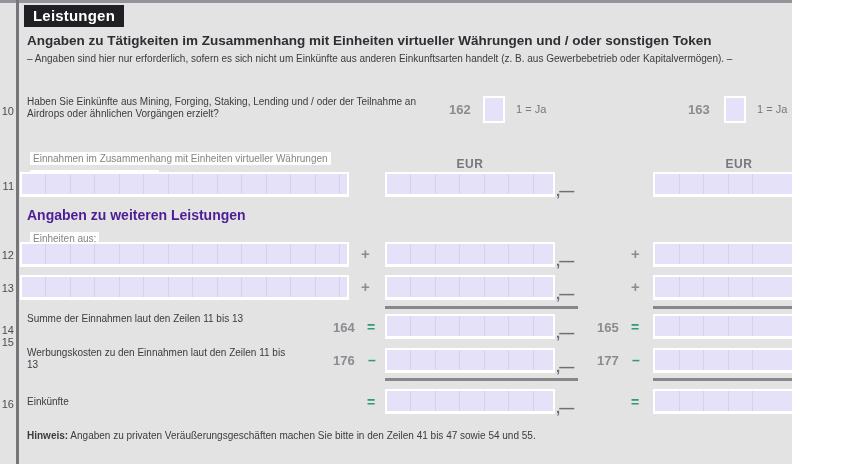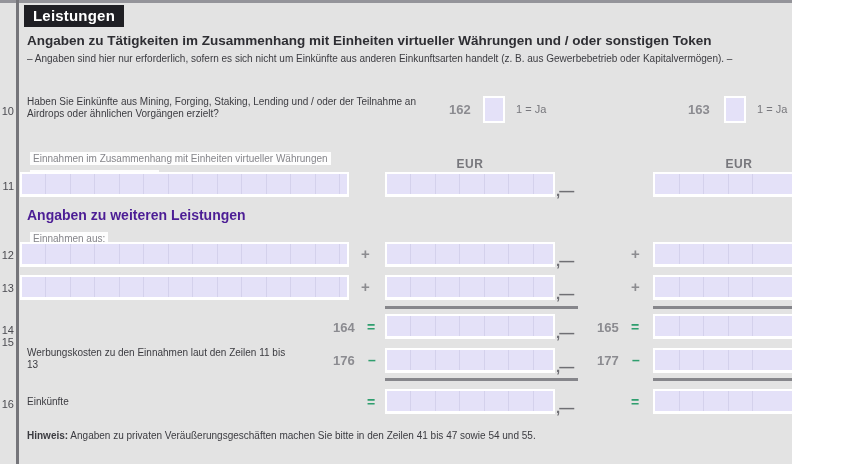--- a/index.html
+++ b/index.html
@@ -76,21 +76,21 @@
   <div class="abs smallwrap" style="left:30px;top:148px;"><span class="smalllabel">Einnahmen im Zusammenhang mit Einheiten virtueller Währungen und / oder sonstigen Token:</span></div>
   <div class="abs eur" style="left:385px;top:157px;width:170px;">EUR</div>
   <div class="abs eur" style="left:653px;top:157px;width:172px;">EUR</div>
   <div class="abs comb" style="left:20px;top:172px;width:329px;"></div>
   <div class="abs comb" style="left:385px;top:172px;width:170px;"></div>
   <div class="abs dec" style="left:556px;top:182px;">,—</div>
   <div class="abs comb" style="left:653px;top:172px;width:172px;"></div>
   <div class="abs dec" style="left:825px;top:182px;">,—</div>
 
   <div class="abs h2" style="left:27px;top:207px;">Angaben zu weiteren Leistungen</div>
-  <div class="abs smallwrap" style="left:30px;top:228px;"><span class="smalllabel">Einnahmen aus:</span></div>
+  <div class="abs smallwrap" style="left:30px;top:228px;"><span class="smalllabel">Einheiten aus:</span></div>
 
   <div class="abs linenum" style="top:249px;">12</div>
   <div class="abs comb" style="left:20px;top:242px;width:329px;"></div>
   <div class="abs op-plus" style="left:361px;top:245px;">+</div>
   <div class="abs comb" style="left:385px;top:242px;width:170px;"></div>
   <div class="abs dec" style="left:556px;top:252px;">,—</div>
   <div class="abs op-plus" style="left:631px;top:245px;">+</div>
   <div class="abs comb" style="left:653px;top:242px;width:172px;"></div>
   <div class="abs dec" style="left:825px;top:252px;">,—</div>
 
@@ -99,20 +99,21 @@
   <div class="abs op-plus" style="left:361px;top:278px;">+</div>
   <div class="abs comb" style="left:385px;top:275px;width:170px;"></div>
   <div class="abs dec" style="left:556px;top:285px;">,—</div>
   <div class="abs op-plus" style="left:631px;top:278px;">+</div>
   <div class="abs comb" style="left:653px;top:275px;width:172px;"></div>
   <div class="abs dec" style="left:825px;top:285px;">,—</div>
   <div class="abs sumline" style="left:385px;top:306px;width:193px;"></div>
   <div class="abs sumline" style="left:653px;top:306px;width:190px;"></div>
 
   <div class="abs linenum" style="top:324px;">14</div>
+  <div class="abs body-text" style="left:27px;top:313px;width:265px;">Summe der Einnahmen laut den Zeilen 11 bis 13</div>
   <div class="abs code" style="left:333px;top:320px;">164</div>
   <div class="abs op-green" style="left:367px;top:319px;">=</div>
   <div class="abs comb" style="left:385px;top:314px;width:170px;"></div>
   <div class="abs dec" style="left:556px;top:324px;">,—</div>
   <div class="abs code" style="left:597px;top:320px;">165</div>
   <div class="abs op-green" style="left:631px;top:319px;">=</div>
   <div class="abs comb" style="left:653px;top:314px;width:172px;"></div>
   <div class="abs dec" style="left:825px;top:324px;">,—</div>
 
   <div class="abs linenum" style="top:336px;">15</div>

